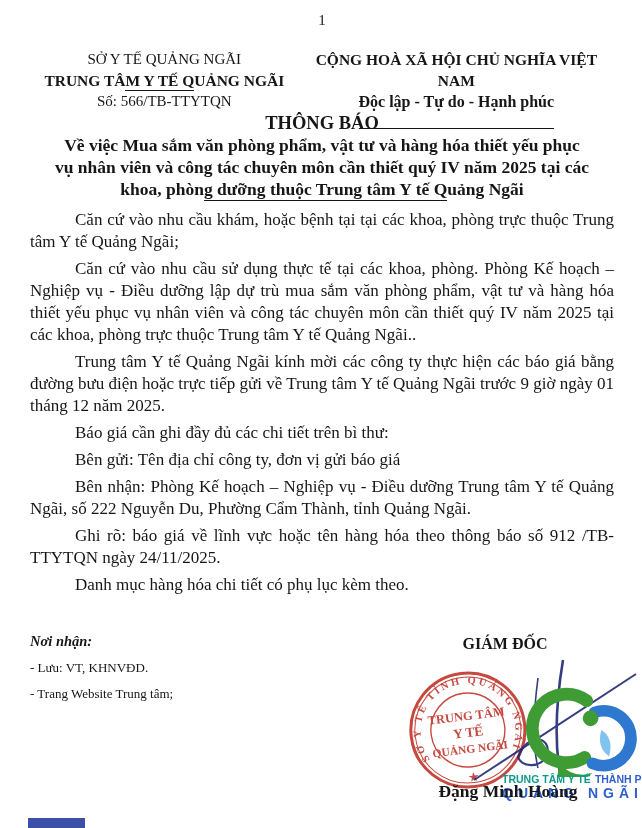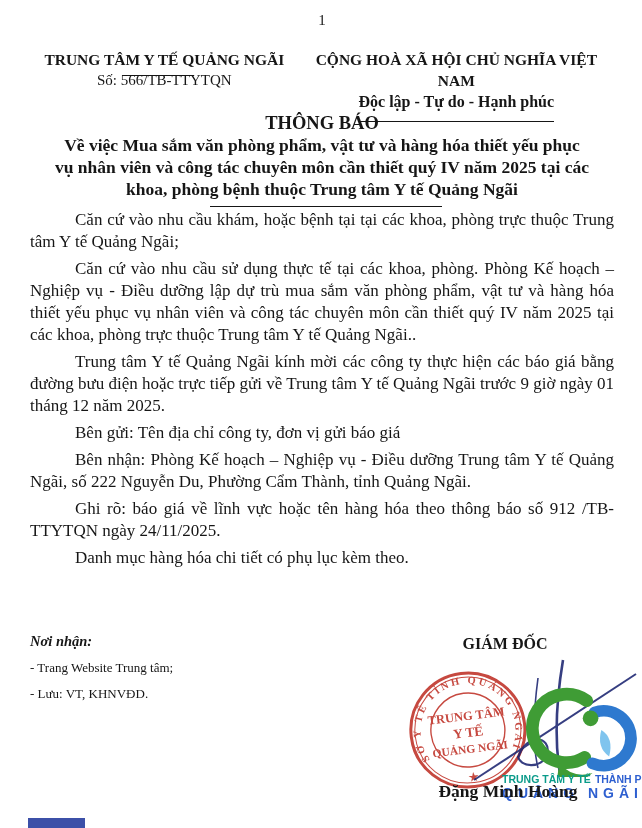--- a/index.html
+++ b/index.html
@@ -7,24 +7,24 @@
   .page {
     position:relative; width:642px; height:828px; background:#fff;
     font-family:"Liberation Serif","DejaVu Serif",serif; color:#161616;
   }
   .content { padding:12px 28px 0 30px; }
   .page-number { text-align:center; font-size:15px; margin-bottom:20px; }
   .header-row { display:flex; margin-top:2px; }
   .header-left { flex:0 0 46%; text-align:center; font-size:15px; line-height:21px; }
   .header-right { flex:1; text-align:center; font-size:15px; line-height:21px; }
   .hl2 { font-weight:bold; font-size:15.5px; }
-  .u-part { border-bottom:1.5px solid #161616; padding-bottom:7px; }
+  .u-part { border-bottom:1.5px solid #161616; padding-bottom:1px; }
   .hr1 { font-weight:bold; font-size:15.5px; }
   .hr2 { font-weight:bold; font-size:16px; }
-  .hr2 .u-full { border-bottom:1.5px solid #161616; padding-bottom:11px; }
+  .hr2 .u-full { border-bottom:1.5px solid #161616; padding-bottom:18px; }
   .hr3 { font-style:italic; font-size:15.5px; }
   .doc-title { text-align:center; }
   .doc-title .main { font-weight:bold; font-size:18.5px; line-height:22px; }
   .subtitle { font-weight:bold; font-size:17.5px; line-height:22px; }
   .body-text { margin-top:9px; }
   .body-text p {
     font-size:17px; line-height:22px; text-indent:45px;
     text-align:justify; text-align-last:left; margin-bottom:5px;
   }
   
@@ -49,51 +49,53 @@
 </head>
 <body>
 
 <div class="page">
   <div class="content">
 
     <div class="page-number">1</div>
 
     <div class="header-row">
       <div class="header-left">
+        <div>SỞ Y TẾ QUẢNG NGÃI</div>
         <div class="hl2"><span>TRUNG TÂ</span><span class="u-part">M Y TẾ Q</span><span>UẢNG NGÃI</span></div>
         <div>Số: 566/TB-TTYTQN</div>
       </div>
       <div class="header-right">
         <div class="hr1">CỘNG HOÀ XÃ HỘI CHỦ NGHĨA VIỆT NAM</div>
         <div class="hr2"><span class="u-full">Độc lập - Tự do - Hạnh phúc</span></div>
       </div>
     </div>
 
     <div class="doc-title">
       <div class="main">THÔNG BÁO</div>
       <div class="subtitle">Về việc Mua sắm văn phòng phẩm, vật tư và hàng hóa thiết yếu phục</div>
       <div class="subtitle">vụ nhân viên và công tác chuyên môn cần thiết quý IV năm 2025 tại các</div>
-      <div class="subtitle"><span>khoa, phòn</span><span class="u-part">g bệnh thuộc Trung tâm Y tế Q</span><span>uảng Ngãi</span></div>
+      <div class="subtitle"><span>khoa, phòn</span><span class="u-part">g dưỡng thuộc Trung tâm Y tế Q</span><span>uảng Ngãi</span></div>
     </div>
 
     <div class="body-text">
       <p>Căn cứ vào nhu cầu khám, hoặc bệnh tại tại các khoa, phòng trực thuộc Trung tâm Y tế Quảng Ngãi;</p>
       <p>Căn cứ vào nhu cầu sử dụng thực tế tại các khoa, phòng. Phòng Kế hoạch – Nghiệp vụ - Điều dưỡng lập dự trù mua sắm văn phòng phẩm, vật tư và hàng hóa thiết yếu phục vụ nhân viên và công tác chuyên môn cần thiết quý IV năm 2025 tại các khoa, phòng trực thuộc Trung tâm Y tế Quảng Ngãi..</p>
       <p>Trung tâm Y tế Quảng Ngãi kính mời các công ty thực hiện các báo giá bằng đường bưu điện hoặc trực tiếp gửi về Trung tâm Y tế Quảng Ngãi trước 9 giờ ngày 01 tháng 12 năm 2025.</p>
+      <p>Báo giá cần ghi đầy đủ các chi tiết trên bì thư:</p>
       <p>Bên gửi: Tên địa chỉ công ty, đơn vị gửi báo giá</p>
       <p>Bên nhận: Phòng Kế hoạch – Nghiệp vụ - Điều dưỡng Trung tâm Y tế Quảng Ngãi, số 222 Nguyễn Du, Phường Cẩm Thành, tỉnh Quảng Ngãi.</p>
       <p>Ghi rõ: báo giá về lĩnh vực hoặc tên hàng hóa theo thông báo số 912 /TB-TTYTQN ngày 24/11/2025.</p>
       <p>Danh mục hàng hóa chi tiết có phụ lục kèm theo.</p>
     </div>
   </div>
 
   <div class="noi-nhan">
     <div class="label">Nơi nhận:</div>
+    <div class="item">- Lưu: VT, KHNVĐD.</div>
     <div class="item">- Trang Website Trung tâm;</div>
-    <div class="item">- Lưu: VT, KHNVĐD.</div>
   </div>
 
   <div class="giam-doc">GIÁM ĐỐC</div>
 
   <div class="stamp">
     <svg width="124" height="130" viewBox="0 0 124 130">
       <g fill="none" stroke="#c23a30">
         <circle cx="62" cy="64" r="57" stroke-width="3"></circle>
         <circle cx="62" cy="64" r="53" stroke-width="1"></circle>
         <circle cx="62" cy="64" r="37" stroke-width="1.4"></circle>

